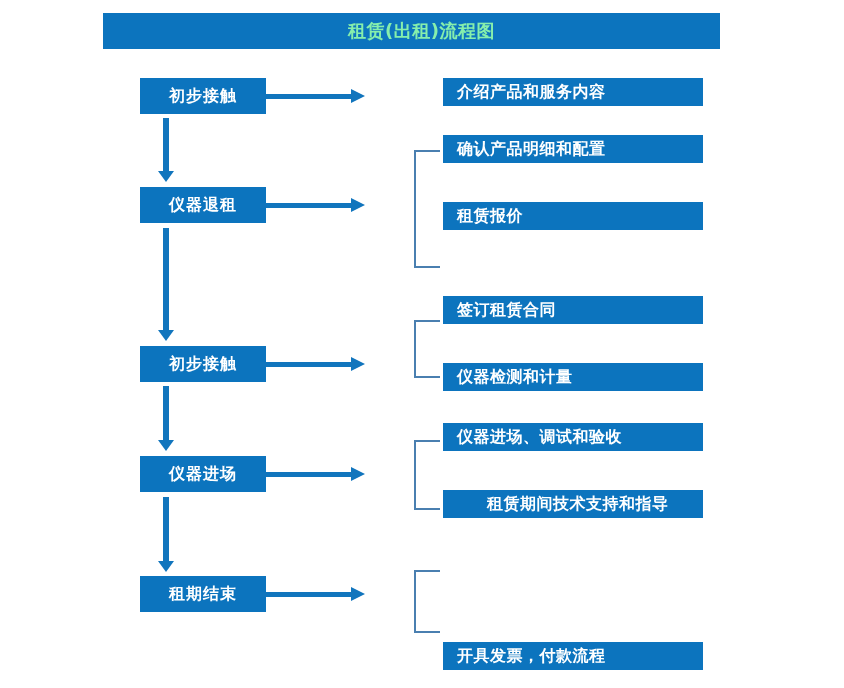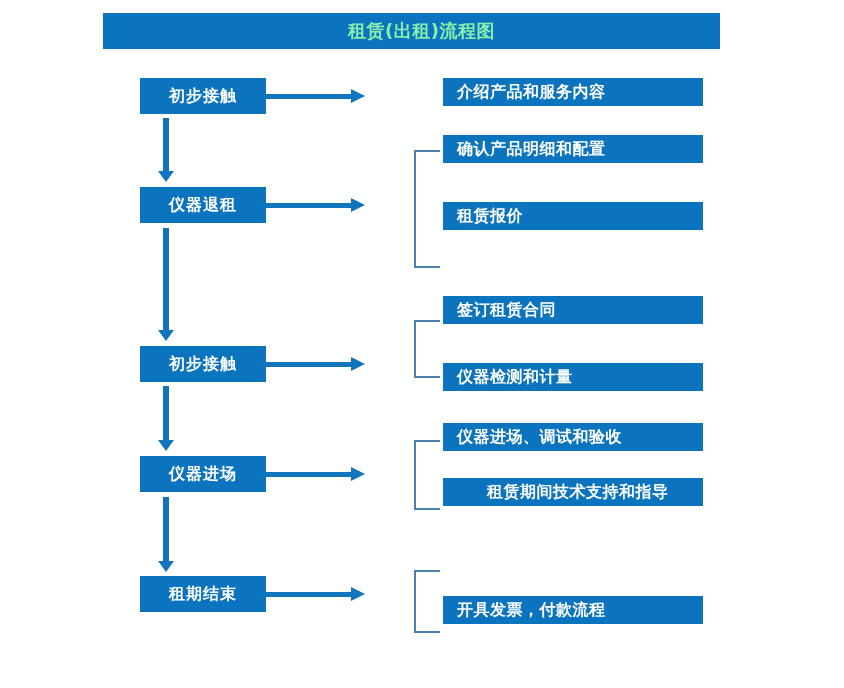--- a/index.html
+++ b/index.html
@@ -176,18 +176,18 @@
 
   <div class="detail-box" style="top:202px;">租赁报价</div>
 
 
   <div class="detail-box" style="top:296px;text-align:center;">签订租赁合同</div>
 
   <div class="detail-box" style="top:363px;">仪器检测和计量</div>
 
   <div class="detail-box" style="top:423px;">仪器进场、调试和验收</div>
 
-  <div class="detail-box" style="top:478px;padding-left:44px;">租赁期间技术支持和指导</div>
+  <div class="detail-box" style="top:490px;padding-left:44px;">租赁期间技术支持和指导</div>
 
 
-  <div class="detail-box" style="top:596px;">开具发票，付款流程</div>
+  <div class="detail-box" style="top:642px;">开具发票，付款流程</div>
 
 </div>
 
 </body></html>

